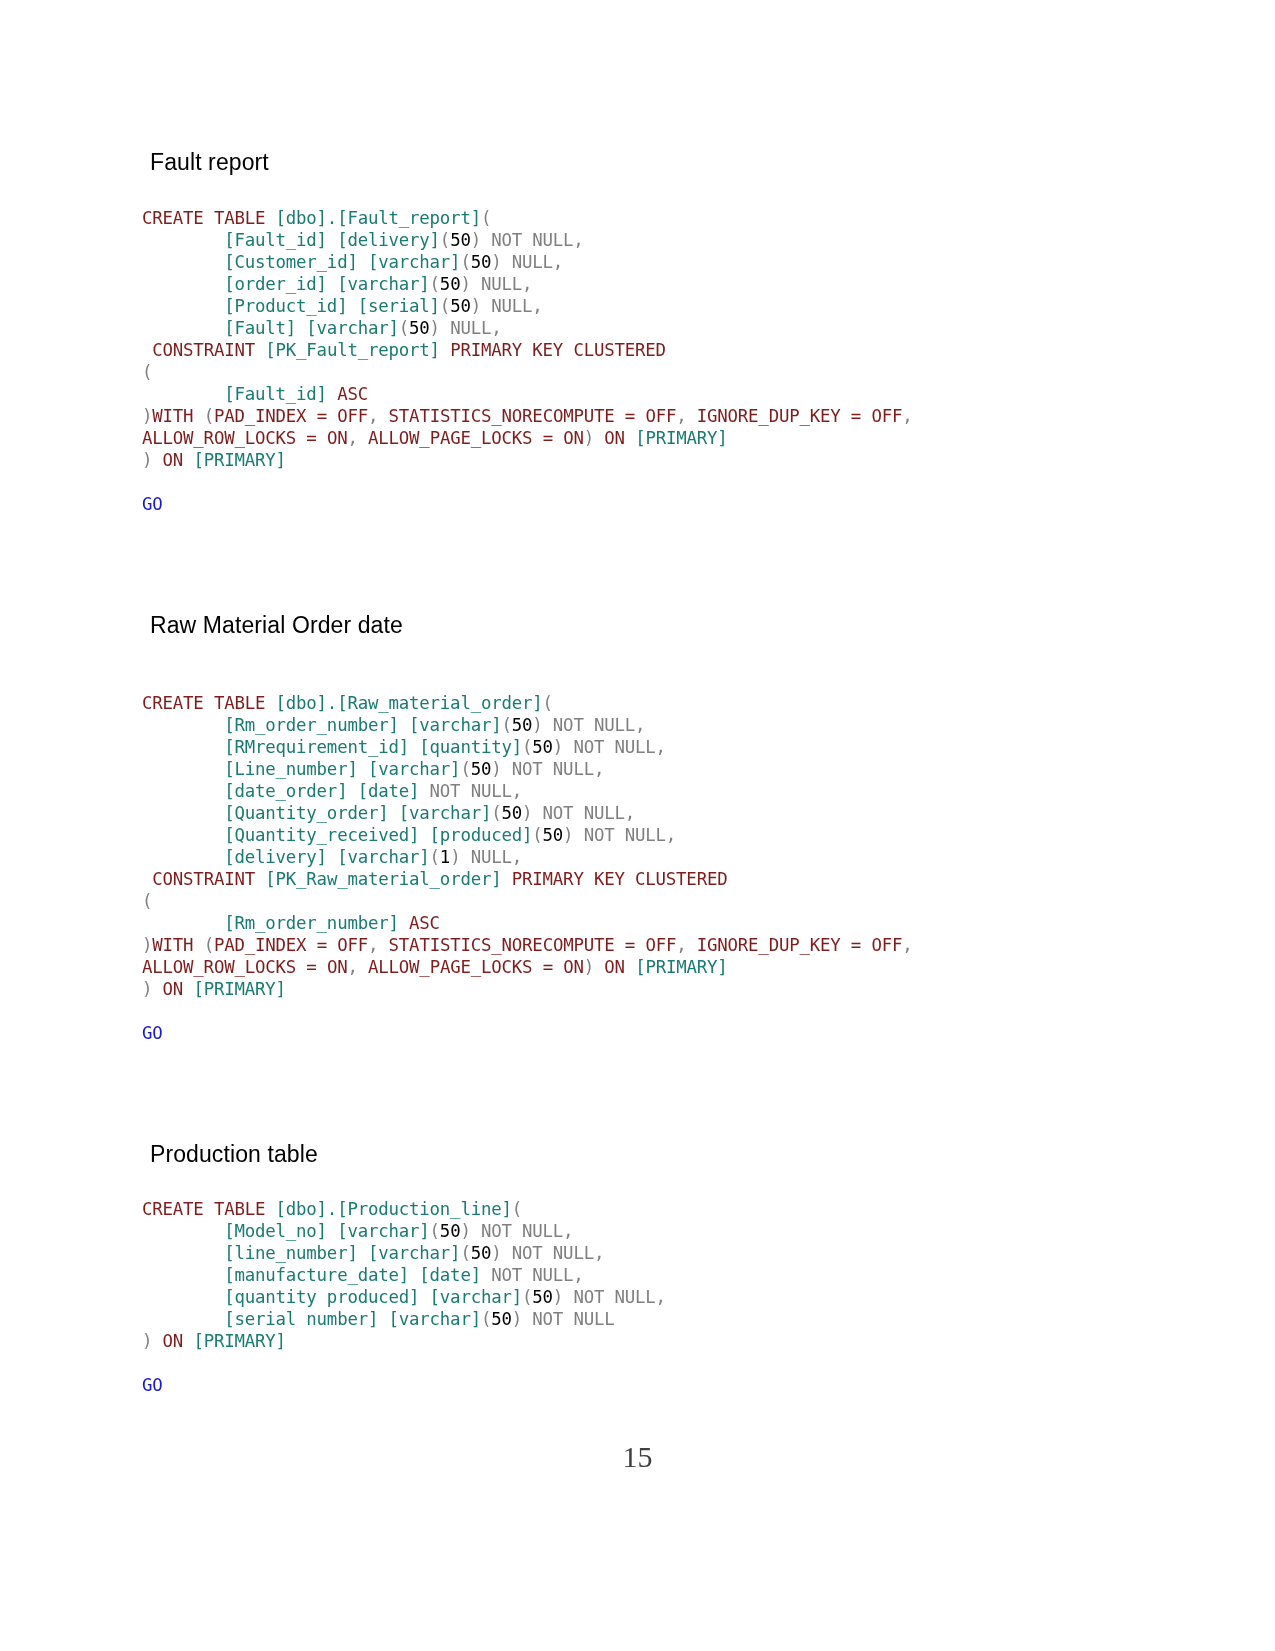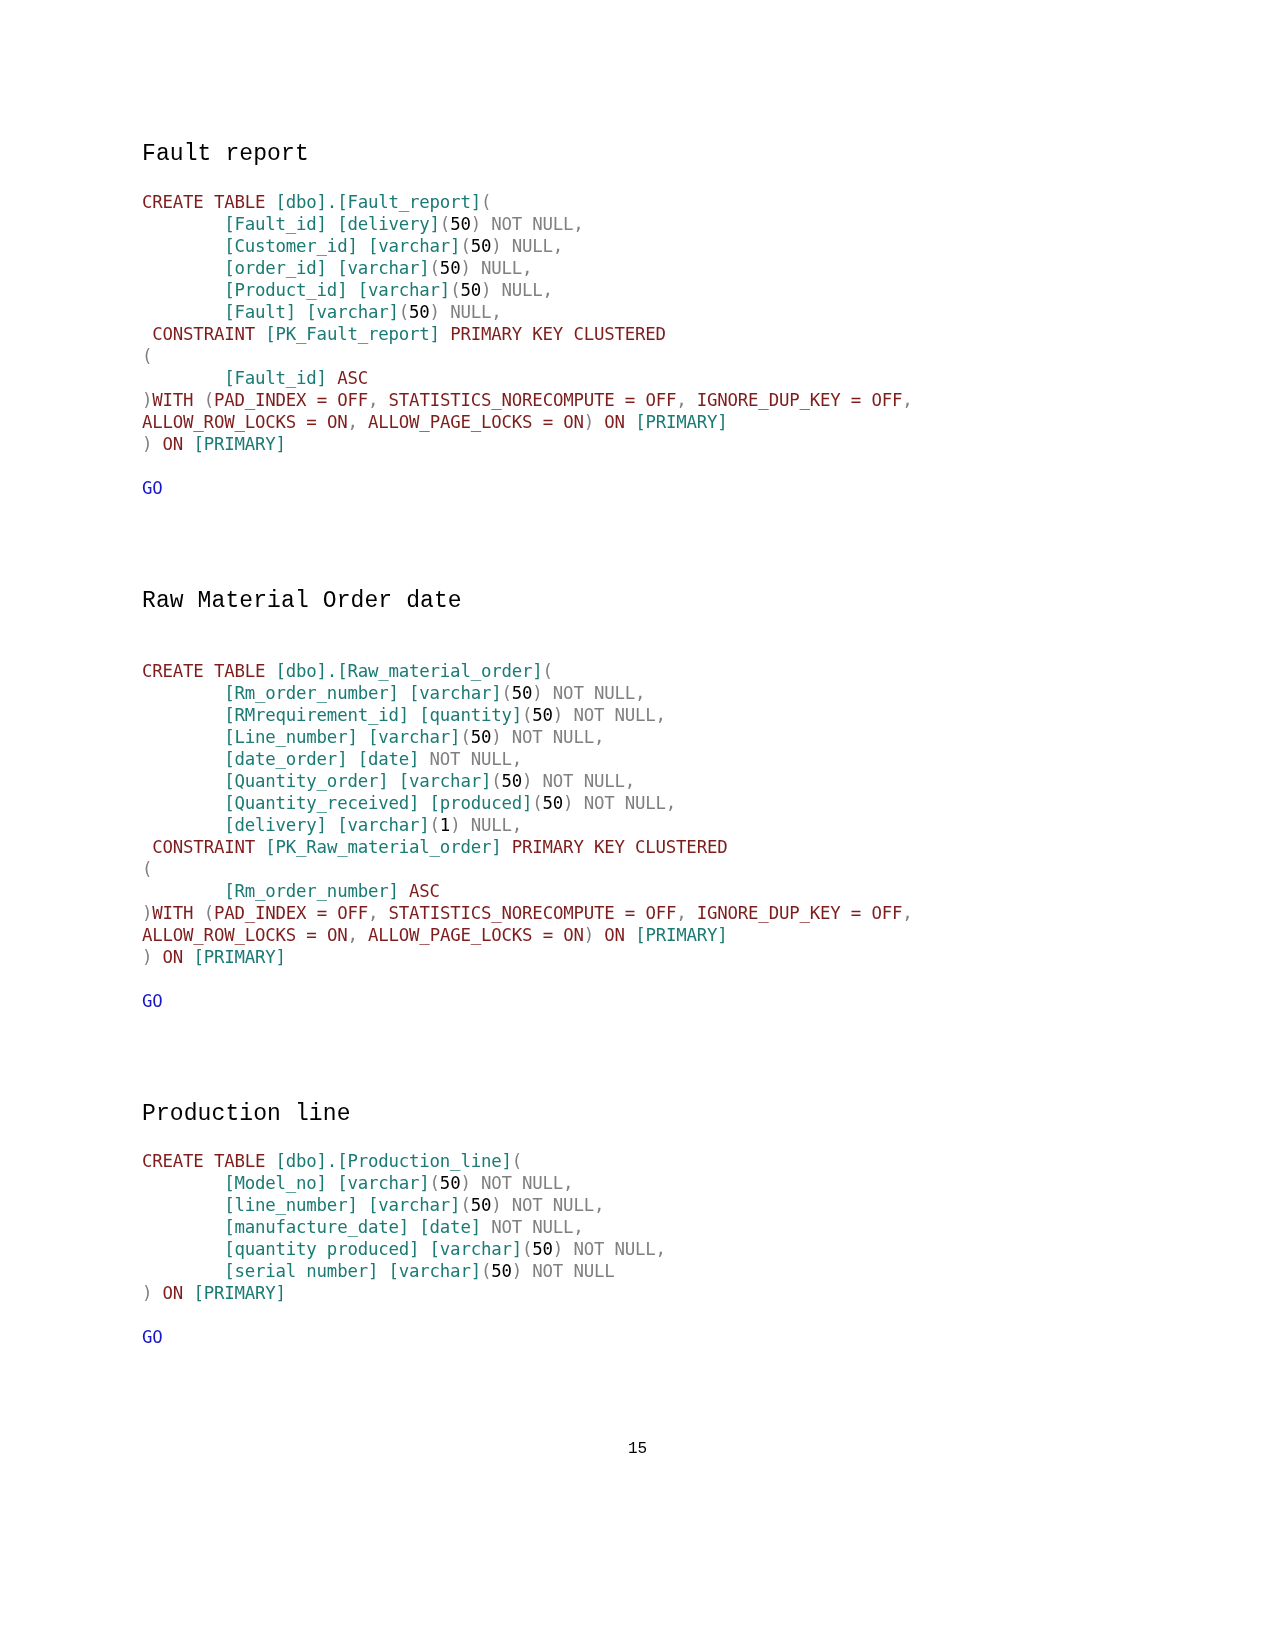--- a/index.html
+++ b/index.html
@@ -15,25 +15,25 @@
     overflow: hidden;
     font-family: "Liberation Serif", serif;
   }
   .content {
     position: absolute;
     left: 142px;
     top: 140px;
     width: 990px;
   }
   h2.section-heading {
-    font-family: Liberation Mono, monospace;
+    font-family: Liberation Sans, sans-serif;
     font-size: 23px;
     font-weight: normal;
     color: #000000;
-    margin: 0;
+    margin: 8px;
     padding: 0;
     line-height: 1.25;
     letter-spacing: 0.1px;
   }
   .heading-block {
     margin: 0;
   }
   pre.sql {
     font-family: "DejaVu Sans Mono", monospace;
     font-size: 17.4px;
@@ -54,41 +54,41 @@
   .gap-sm  { height: 22px; }
   .gap-md  { height: 44px; }
   .gap-xl  { height: 88px; }
 
   .page-number {
     position: absolute;
     left: 0;
     right: 0;
     top: 1440px;
     text-align: center;
-    font-family: Liberation Mono, monospace;
-    font-size: 16px;
-    color: #000000;
+    font-family: Liberation Serif, serif;
+    font-size: 30px;
+    color: #404040;
   }
   .indent-1 { padding-left: 6px; }
 </style>
 </head>
 <body>
 
 <div class="page">
 
   <div class="content">
 
     <div class="heading-block">
       <h2 class="section-heading">Fault report</h2>
       <div class="gap-sm"></div>
       <pre class="sql"><span class="kw">CREATE TABLE </span><span class="id">[dbo].[Fault_report]</span><span class="punct">(</span>
 <span class="pl">        </span><span class="id">[Fault_id] [delivery]</span><span class="punct">(</span><span class="num">50</span><span class="pl">) NOT NULL,</span>
 <span class="pl">        </span><span class="id">[Customer_id] [varchar]</span><span class="punct">(</span><span class="num">50</span><span class="pl">) NULL,</span>
 <span class="pl">        </span><span class="id">[order_id] [varchar]</span><span class="punct">(</span><span class="num">50</span><span class="pl">) NULL,</span>
-<span class="pl">        </span><span class="id">[Product_id] [varchar]</span><span class="punct">(</span><span class="num">50</span><span class="pl">) NULL,</span>
+<span class="pl">        </span><span class="id">[Product_id] [serial]</span><span class="punct">(</span><span class="num">50</span><span class="pl">) NULL,</span>
 <span class="pl">        </span><span class="id">[Fault] [varchar]</span><span class="punct">(</span><span class="num">50</span><span class="pl">) NULL,</span>
 <span class="pl"> </span><span class="kw">CONSTRAINT </span><span class="id">[PK_Fault_report]</span><span class="pl"> </span><span class="kw">PRIMARY KEY CLUSTERED</span>
 <span class="punct">(</span>
 <span class="pl">        </span><span class="id">[Fault_id]</span><span class="pl"> </span><span class="kw">ASC</span>
 <span class="punct">)</span><span class="kw">WITH </span><span class="punct">(</span><span class="kw">PAD_INDEX</span><span class="pl"> </span><span class="kw">=</span><span class="pl"> </span><span class="kw">OFF</span><span class="punct">,</span><span class="pl"> </span><span class="kw">STATISTICS_NORECOMPUTE</span><span class="pl"> </span><span class="kw">=</span><span class="pl"> </span><span class="kw">OFF</span><span class="punct">,</span><span class="pl"> </span><span class="kw">IGNORE_DUP_KEY</span><span class="pl"> </span><span class="kw">=</span><span class="pl"> </span><span class="kw">OFF</span><span class="punct">,</span>
 <span class="kw">ALLOW_ROW_LOCKS</span><span class="pl"> </span><span class="kw">=</span><span class="pl"> </span><span class="kw">ON</span><span class="punct">,</span><span class="pl"> </span><span class="kw">ALLOW_PAGE_LOCKS</span><span class="pl"> </span><span class="kw">=</span><span class="pl"> </span><span class="kw">ON</span><span class="punct">)</span><span class="pl"> </span><span class="kw">ON</span><span class="pl"> </span><span class="id">[PRIMARY]</span>
 <span class="punct">)</span><span class="pl"> </span><span class="kw">ON</span><span class="pl"> </span><span class="id">[PRIMARY]</span>
 
 <span class="go">GO</span></pre>
     </div>
@@ -112,21 +112,21 @@
 <span class="punct">)</span><span class="kw">WITH </span><span class="punct">(</span><span class="kw">PAD_INDEX</span><span class="pl"> </span><span class="kw">=</span><span class="pl"> </span><span class="kw">OFF</span><span class="punct">,</span><span class="pl"> </span><span class="kw">STATISTICS_NORECOMPUTE</span><span class="pl"> </span><span class="kw">=</span><span class="pl"> </span><span class="kw">OFF</span><span class="punct">,</span><span class="pl"> </span><span class="kw">IGNORE_DUP_KEY</span><span class="pl"> </span><span class="kw">=</span><span class="pl"> </span><span class="kw">OFF</span><span class="punct">,</span>
 <span class="kw">ALLOW_ROW_LOCKS</span><span class="pl"> </span><span class="kw">=</span><span class="pl"> </span><span class="kw">ON</span><span class="punct">,</span><span class="pl"> </span><span class="kw">ALLOW_PAGE_LOCKS</span><span class="pl"> </span><span class="kw">=</span><span class="pl"> </span><span class="kw">ON</span><span class="punct">)</span><span class="pl"> </span><span class="kw">ON</span><span class="pl"> </span><span class="id">[PRIMARY]</span>
 <span class="punct">)</span><span class="pl"> </span><span class="kw">ON</span><span class="pl"> </span><span class="id">[PRIMARY]</span>
 
 <span class="go">GO</span></pre>
     </div>
 
     <div class="gap-xl"></div>
 
     <div class="heading-block">
-      <h2 class="section-heading">Production line</h2>
+      <h2 class="section-heading">Production table</h2>
       <div class="gap-sm"></div>
       <pre class="sql"><span class="kw">CREATE TABLE </span><span class="id">[dbo].[Production_line]</span><span class="punct">(</span>
 <span class="pl">        </span><span class="id">[Model_no] [varchar]</span><span class="punct">(</span><span class="num">50</span><span class="pl">) NOT NULL,</span>
 <span class="pl">        </span><span class="id">[line_number] [varchar]</span><span class="punct">(</span><span class="num">50</span><span class="pl">) NOT NULL,</span>
 <span class="pl">        </span><span class="id">[manufacture_date] [date]</span><span class="pl"> NOT NULL,</span>
 <span class="pl">        </span><span class="id">[quantity produced] [varchar]</span><span class="punct">(</span><span class="num">50</span><span class="pl">) NOT NULL,</span>
 <span class="pl">        </span><span class="id">[serial number] [varchar]</span><span class="punct">(</span><span class="num">50</span><span class="pl">) NOT NULL</span>
 <span class="punct">)</span><span class="pl"> </span><span class="kw">ON</span><span class="pl"> </span><span class="id">[PRIMARY]</span>
 
 <span class="go">GO</span></pre>

